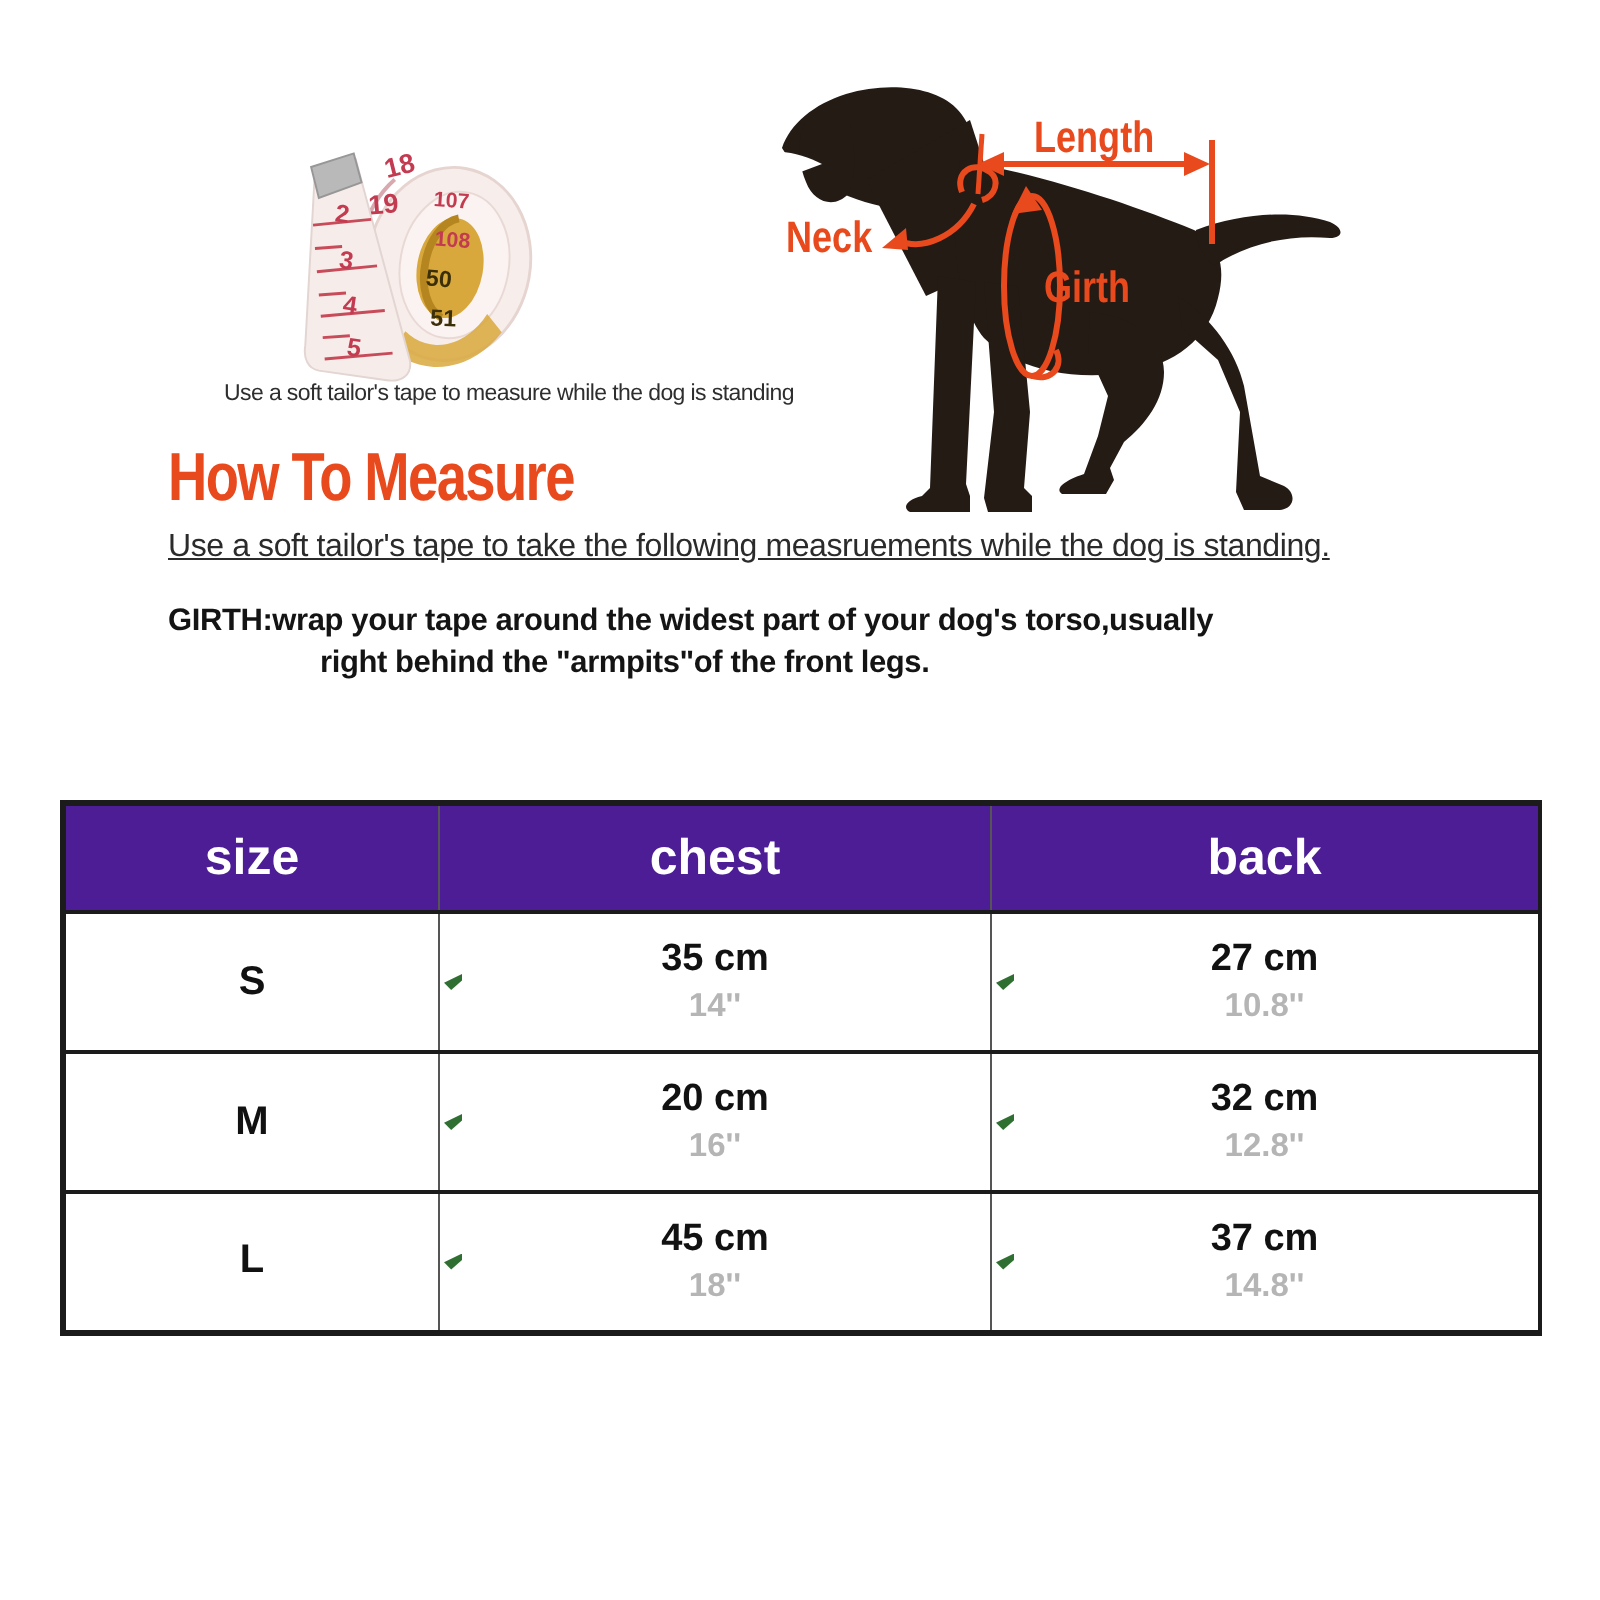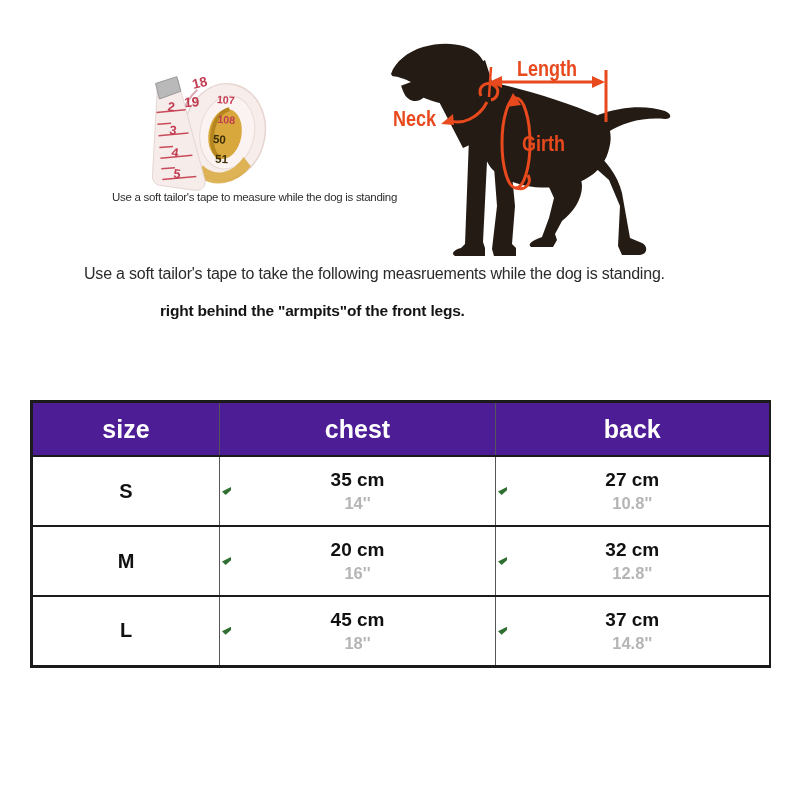--- a/index.html
+++ b/index.html
@@ -12,21 +12,21 @@
                 letter-spacing:-0.3px;color:#2e2e2e;margin-left:28px;}
 
   
   .dog-wrap{position:absolute;left:385px;top:10px;width:315px;height:258px;}
 
   
   .howto-title{position:absolute;left:84px;top:220px;color:#e8491d;font-weight:bold;
                font-size:34px;letter-spacing:-1px;white-space:nowrap;}
   .howto-title span{display:inline-block;transform:scaleX(0.8);transform-origin:left center;}
   .howto-intro{position:absolute;left:84px;top:265px;width:650px;font-size:16px;
-               letter-spacing:-0.2px;color:#2b2b2b;}
+               letter-spacing:-0.2px;color:#2b2b2b;text-decoration:underline;}
   .howto-lines{position:absolute;left:84px;top:300px;width:660px;font-size:15.5px;
                font-weight:bold;color:#141414;line-height:21px;letter-spacing:-0.2px;}
   .howto-lines .indent{padding-left:76px;}
 
   
   .size-table{position:absolute;left:30px;top:400px;width:738px;border-collapse:collapse;
               table-layout:fixed;border:3px solid #1b1b1b;border-right-width:2px;}
   .size-table th{background:#4c1d95;color:#ffffff;font-size:25px;font-weight:bold;
                  height:50px;border-bottom:2px solid #1b1b1b;text-align:center;}
   .size-table th + th, .size-table td + td{border-left:1px solid #555;}
@@ -138,22 +138,26 @@
         <g transform="translate(8,116) scale(0.82 1)">
           <text font-size="22">Neck</text>
         </g>
         <g transform="translate(137,141) scale(0.82 1)">
           <text font-size="22">Girth</text>
         </g>
       </g>
     </svg>
   </div>
 
+  <div class="howto-title">
+    <span>How To Measure</span>
+  </div>
   <div class="howto-intro">Use a soft tailor's tape to take the following measruements while the dog is standing.</div>
   <div class="howto-lines">
+    <div>GIRTH:wrap your tape around the widest part of your dog's torso,usually</div>
     <div class="indent">right behind the "armpits"of the front legs.</div>
   </div>
 
   <table class="size-table">
     <colgroup>
         <col style="width:188px">
         <col style="width:276px">
         <col style="width:274px">
       </colgroup>
     <thead>

